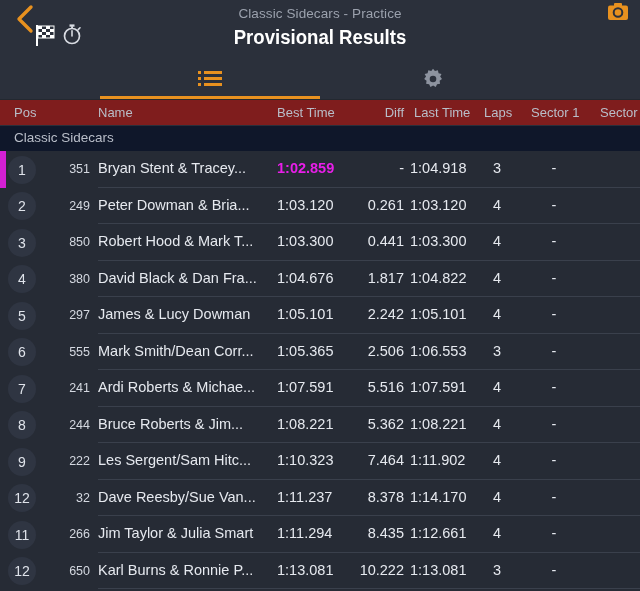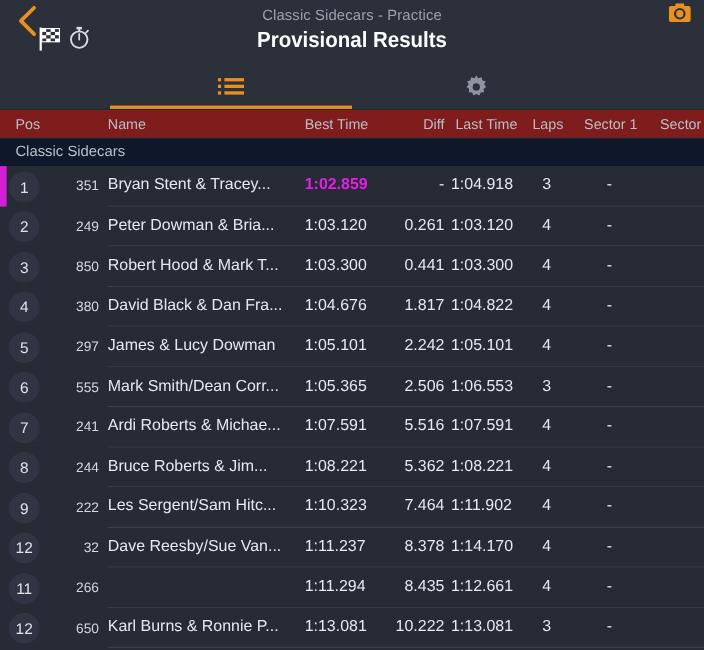--- a/index.html
+++ b/index.html
@@ -382,20 +382,21 @@
       <div class="cell c-diff">8.378</div>
       <div class="cell c-last">1:14.170</div>
       <div class="cell c-laps">4</div>
       <div class="cell c-s1">-</div>
       <div class="cell c-s2"></div>
       <div class="sep"></div>
     </div>
     <div class="row">
       <div class="posbadge">11</div>
       <div class="cell c-num">266</div>
+      <div class="cell c-name">Jim Taylor &amp; Julia Smart</div>
       <div class="cell c-best">1:11.294</div>
       <div class="cell c-diff">8.435</div>
       <div class="cell c-last">1:12.661</div>
       <div class="cell c-laps">4</div>
       <div class="cell c-s1">-</div>
       <div class="cell c-s2"></div>
       <div class="sep"></div>
     </div>
     <div class="row">
       <div class="posbadge">12</div>

